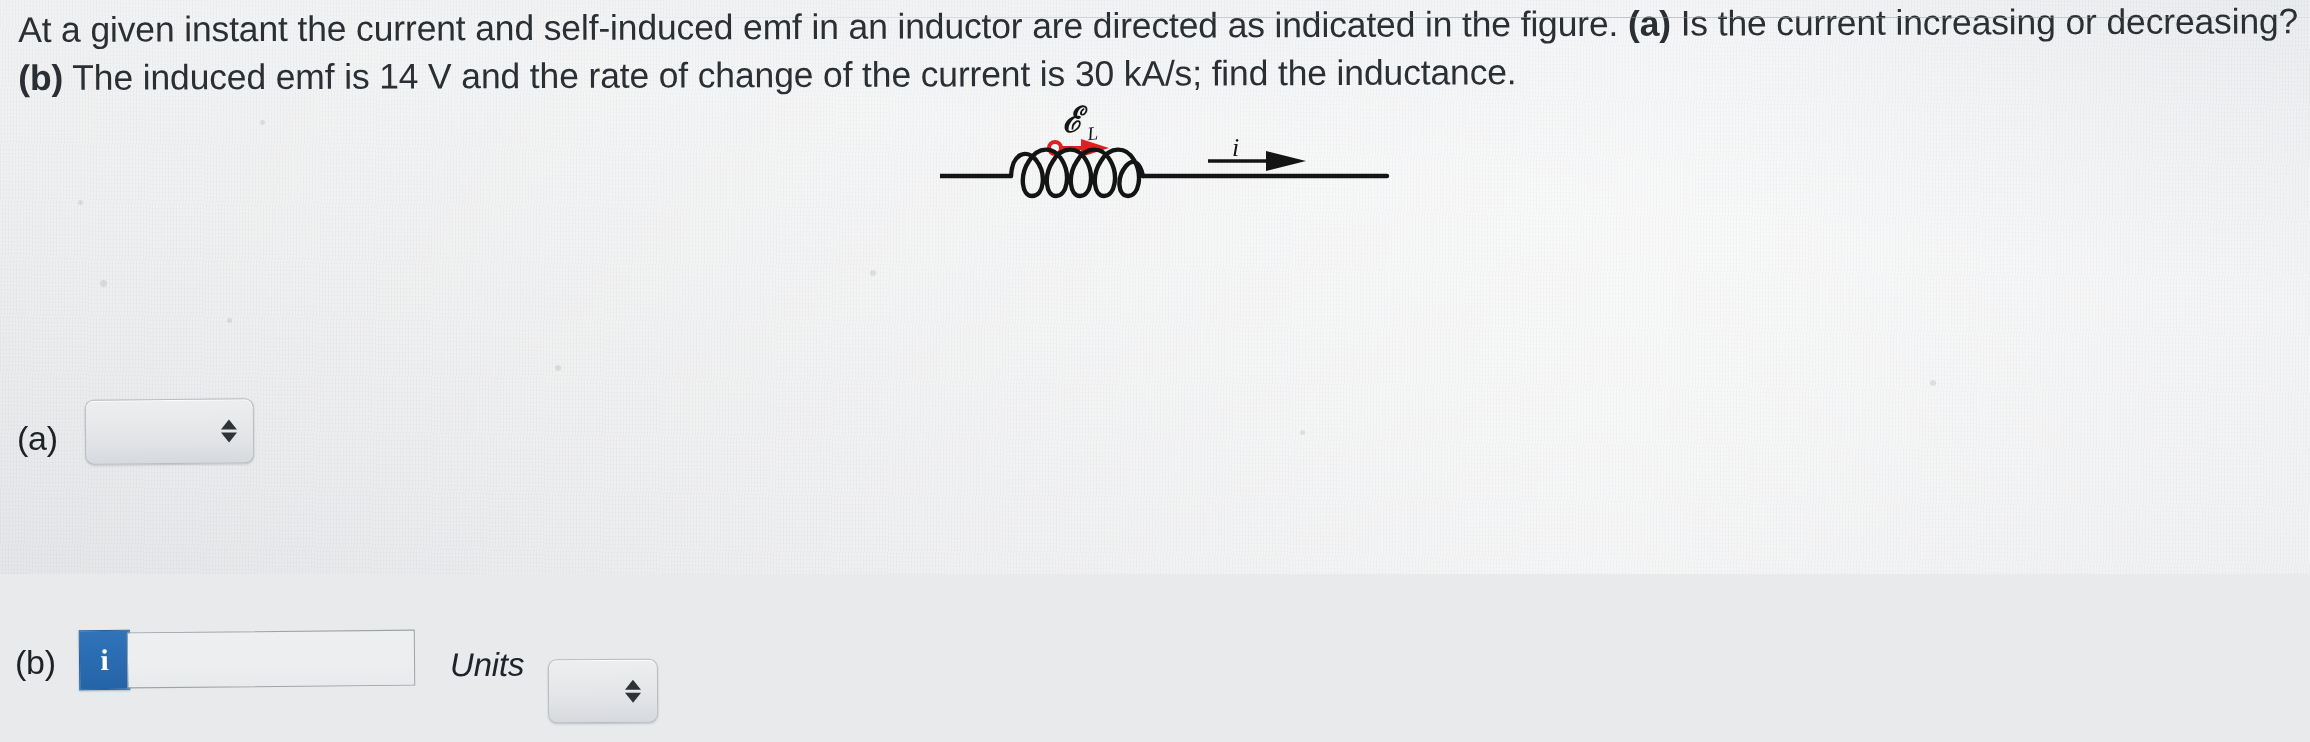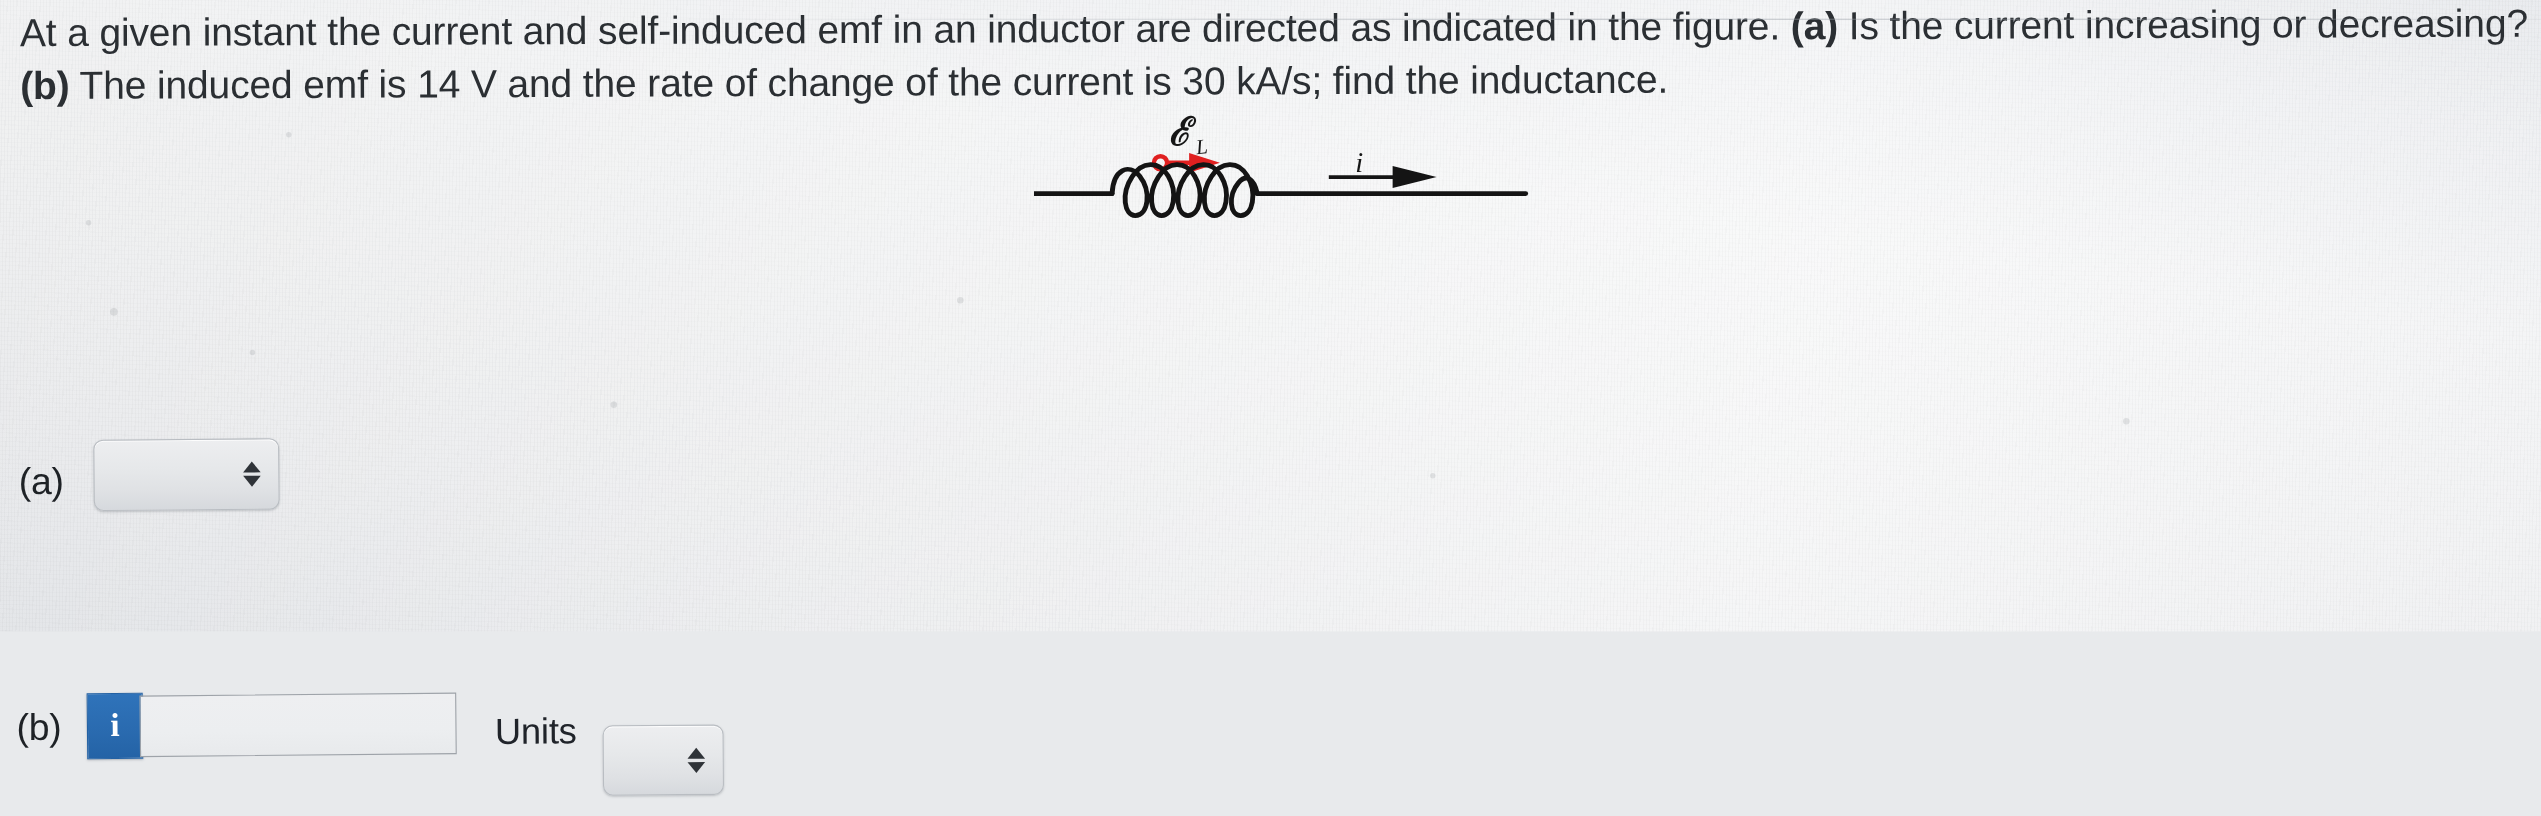--- a/index.html
+++ b/index.html
@@ -160,20 +160,21 @@
   }
 
   #units-label {
     position: absolute;
     left: 450px;
     top: 646px;
     font-size: 33px;
     color: #20242a;
     letter-spacing: -0.2px;
     transform: rotate(-0.4deg);
+    font-style: italic;
   }
 
   
   .smudge {
     position: absolute;
     border-radius: 50%;
     background: rgba(120,126,134,0.18);
     pointer-events: none;
     filter: blur(0.4px);
   }

